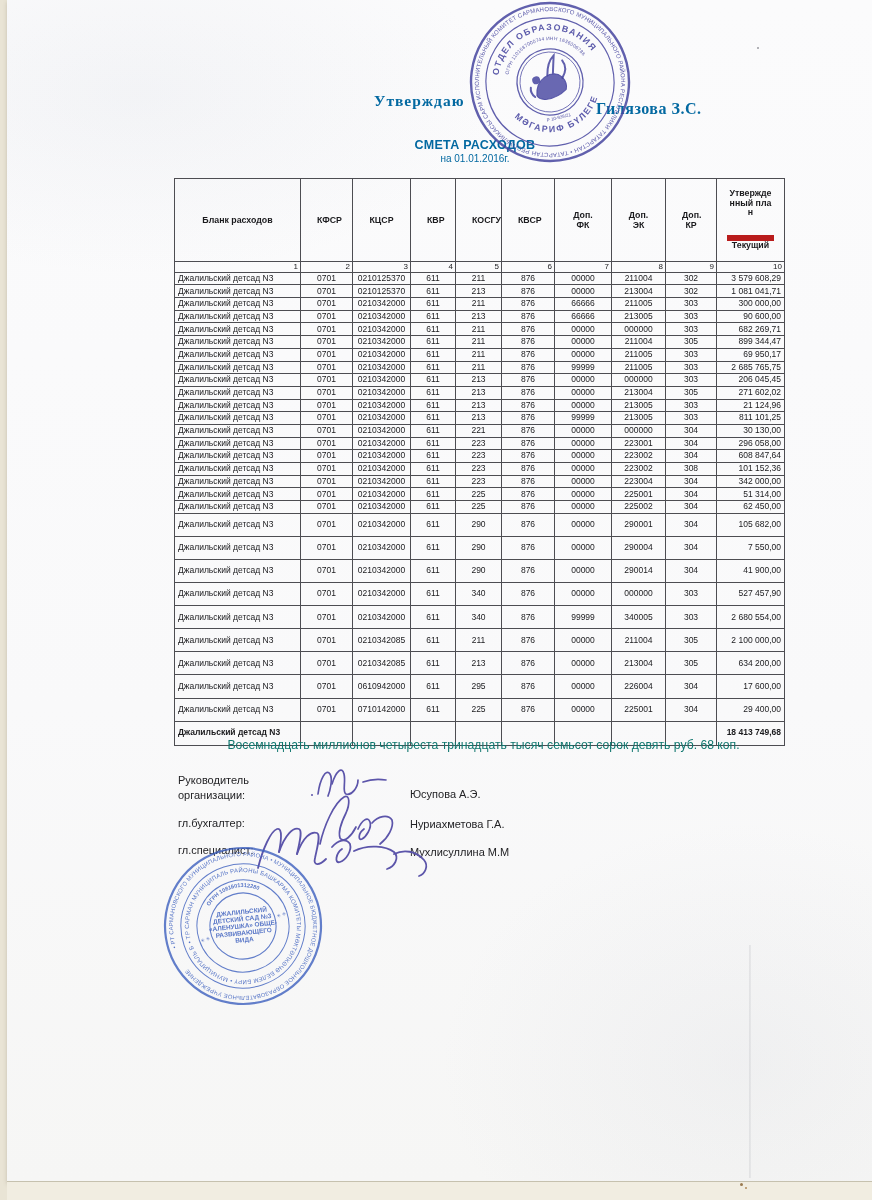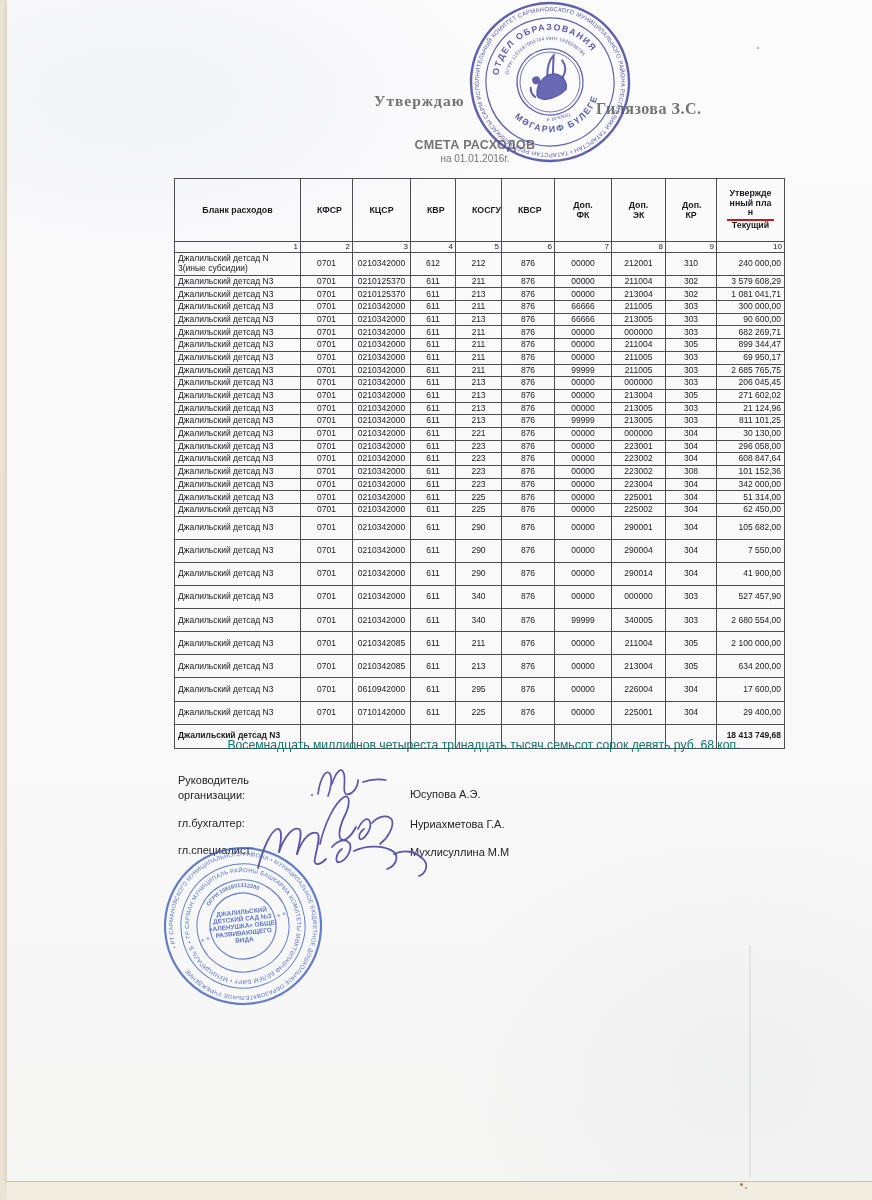--- a/index.html
+++ b/index.html
@@ -15,37 +15,37 @@
       radial-gradient(ellipse 600px 300px at 15% 8%, rgba(205,210,220,0.18), transparent 60%),
       radial-gradient(ellipse 500px 400px at 85% 90%, rgba(210,212,218,0.20), transparent 60%),
       linear-gradient(180deg,#fbfbfc 0%,#f9f9fa 60%,#f6f6f5 100%);
     border-bottom:1px solid #c6c1ae;
     box-shadow:0 2px 4px rgba(90,85,60,0.25);
   }
   .below-page{position:absolute;left:7px;top:1182px;width:865px;height:18px;background:#f1ede1;}
   .crease-v{position:absolute;left:749px;top:945px;width:2px;height:233px;
     background:linear-gradient(90deg,rgba(150,152,160,0.0),rgba(150,152,160,0.35),rgba(255,255,255,0.5));}
   .speck{position:absolute;border-radius:50%;}
-  .txt{position:absolute;color:#737373;}
+  .txt{position:absolute;color:#0369a1;}
   .serifb{font-family:"Liberation Serif","DejaVu Serif",serif;font-weight:bold;}
   .approve{left:374px;top:92px;font-size:15.5px;letter-spacing:1px;}
   .approver{left:596px;top:100px;font-size:16px;letter-spacing:0.5px;}
   .title-block{left:380px;top:138px;width:190px;text-align:center;}
   .doc-title{font-weight:bold;font-size:12.5px;letter-spacing:0.3px;}
   .doc-date{font-size:10px;margin-top:1px;}
   .amount-words{left:196px;top:738px;width:575px;text-align:center;font-size:12.2px;color:#0f766e;}
 
   
   .tablewrap{position:absolute;left:174px;top:178px;}
   table{border-collapse:collapse;table-layout:fixed;width:610px;
     font-family:"Liberation Sans","DejaVu Sans",sans-serif;font-size:8.5px;color:#1a1a1d;}
   td,th{border:1px solid #4d4d52;overflow:hidden;}
   th{font-weight:bold;font-size:8.8px;padding:1px 16px;vertical-align:middle;line-height:1.15;}
   th.lasthead{padding:10px;word-break:break-all;line-height:1.1;}
-  th.lasthead .sub{border-top:2px solid #b91c1c;margin-top:1px;word-break:normal;}
+  th.lasthead .sub{border-top:6px solid #b91c1c;margin-top:17px;word-break:normal;}
   tr.numrow td{font-size:8px;text-align:right;padding:0 2px;height:10px;line-height:10px;}
   tbody td{padding:0 3px;vertical-align:middle;line-height:1.1;}
   .c0{text-align:left;}
   .cmid{text-align:center;}
   .c9{text-align:right;}
   .r-first{height:23px;}
   .r-compact{height:12.7px;}
   .r-tall{height:23.1px;}
   .r-total{height:24px;font-weight:bold;}
 
@@ -152,32 +152,20 @@
           <td>4</td>
           <td>5</td>
           <td>6</td>
           <td>7</td>
           <td>8</td>
           <td>9</td>
           <td>10</td>
         </tr>
       </thead>
       <tbody>
-        <tr class="r-first">
-          <td class="c0">Джалильский детсад N 3(иные субсидии)</td>
-          <td class="cmid">0701</td>
-          <td class="cmid">0210342000</td>
-          <td class="cmid">612</td>
-          <td class="cmid">212</td>
-          <td class="cmid">876</td>
-          <td class="cmid">00000</td>
-          <td class="cmid">212001</td>
-          <td class="cmid">310</td>
-          <td class="c9">240 000,00</td>
-        </tr>
         <tr class="r-compact">
           <td class="c0">Джалильский детсад N3</td>
           <td class="cmid">0701</td>
           <td class="cmid">0210125370</td>
           <td class="cmid">611</td>
           <td class="cmid">211</td>
           <td class="cmid">876</td>
           <td class="cmid">00000</td>
           <td class="cmid">211004</td>
           <td class="cmid">302</td>

